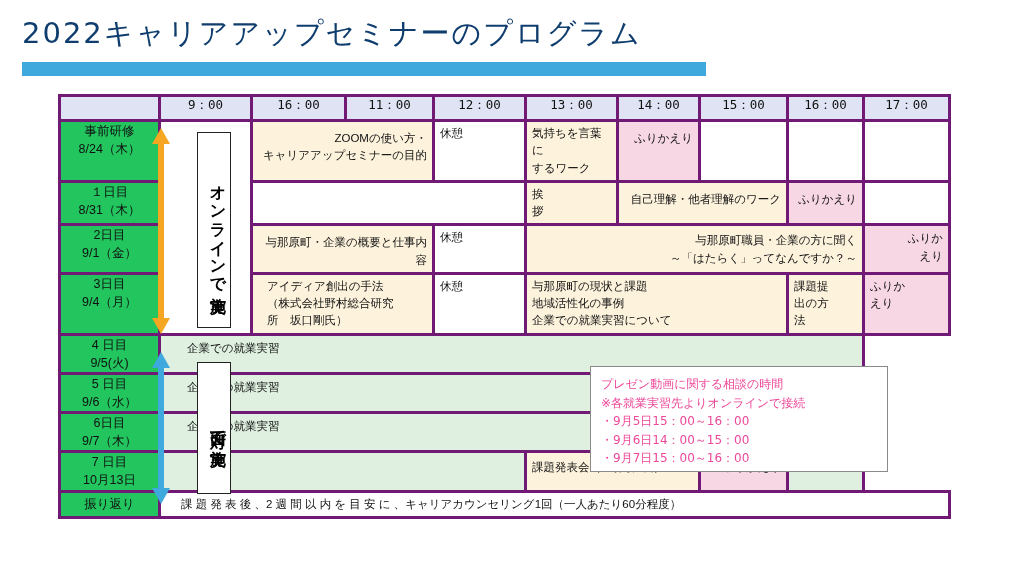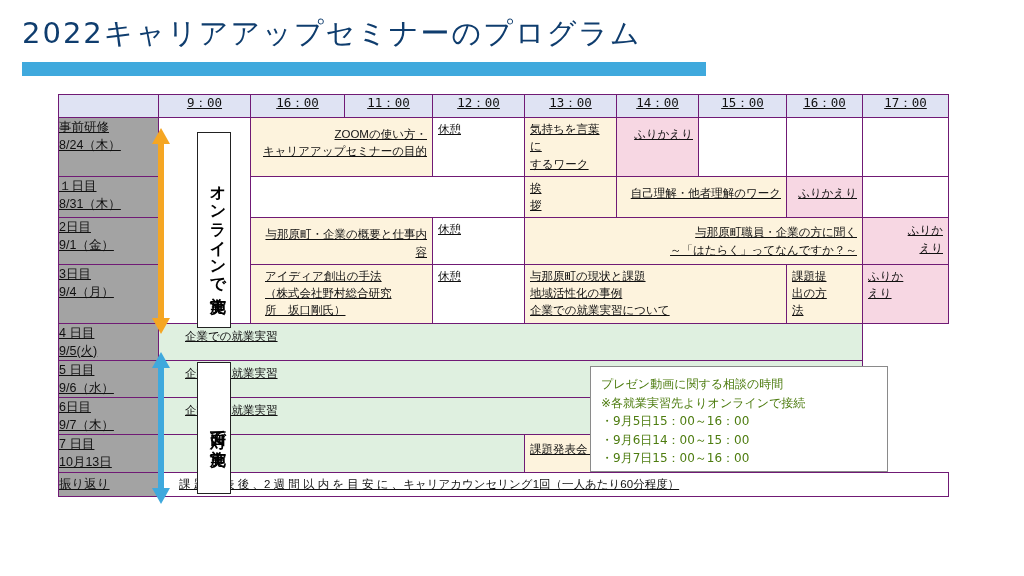--- a/index.html
+++ b/index.html
@@ -22,29 +22,28 @@
   }
   
   #grid{
     position:absolute;left:58px;top:94px;
     border-collapse:collapse;
     table-layout:fixed;
     font-size:11.5px;
     color:#111;
   }
   #grid td{
-    border:1px solid #701a75;
+    border:3px solid #701a75;
     padding:0;
     vertical-align:top;
     height:22px;
     position:relative;
-    text-decoration:underline;
   }
   .hdr{background:#dfe3f3;text-align:center;font-size:12.5px;font-family:"DejaVu Sans Mono",monospace;height:24px;vertical-align:middle;}
-  .daycell{background:#a3a3a3;text-align:left;font-size:12.5px;line-height:1.45;padding:3px 2px;margin-top:48px;}
+  .daycell{background:#22c55e;text-align:center;font-size:12.5px;line-height:1.45;padding:3px 2px;margin-top:48px;}
   .cell-yellow{background:#fdf3dd;}
   .cell-pink{background:#f7d7e3;}
   .cell-green{background:#dff0e0;margin-left:40px;}
   .cell-white{background:#ffffff;margin-top:40px;}
   .txt{padding:3px 5px;line-height:1.5;font-size:11.5px;}
   .txt.center{text-align:right;}
   .lastrow td{height:22px;}
   
   .arrowcell{background:#ffffff;padding:0;}
   
@@ -67,21 +66,21 @@
   #arrow-orange{left:152px;top:128px;height:206px;}
   #arrow-blue{left:152px;top:352px;height:152px;}
   .arrow svg{display:block;}
   
   #note{
     position:absolute;left:590px;top:366px;width:298px;height:106px;
     background:#ffffff;border:1px solid #8a8a8a;
     padding:8px 10px;box-sizing:border-box;
     font-size:12px;line-height:1.55;
     font-family:"DejaVu Sans",sans-serif;
-    color:#4d7c0f;
+    color:#ec4899;
   }
 </style>
 </head>
 <body>
 
 <div id="title">2022キャリアアップセミナーのプログラム</div>
 <div id="title-underline"></div>
 
 <table id="grid">
   <colgroup>

